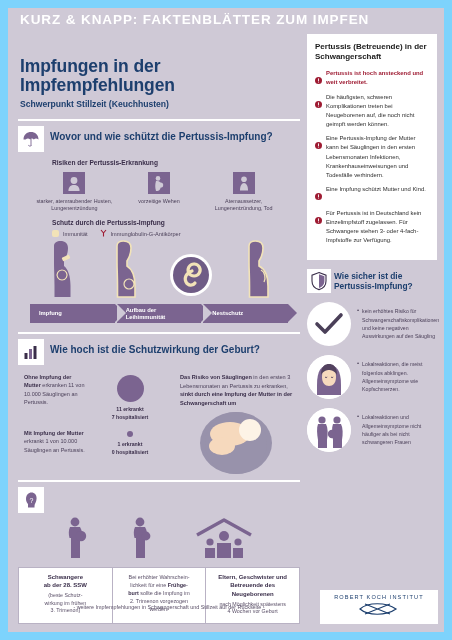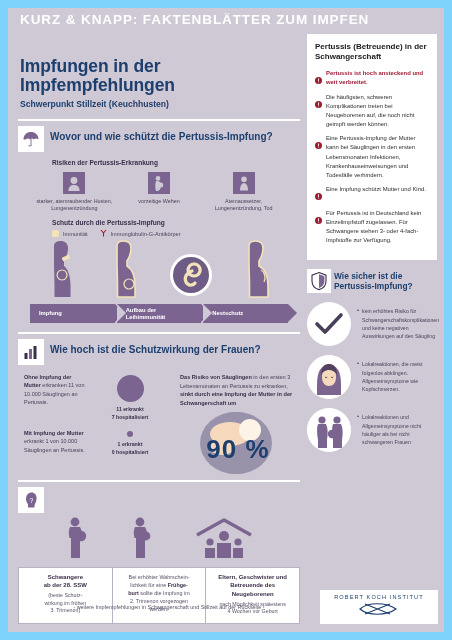--- a/index.html
+++ b/index.html
@@ -363,21 +363,21 @@
 
           <div class="sec">
             <div class="sec-head">
               <div class="sec-icon">
                 <svg width="20" height="20" viewBox="0 0 20 20">
                   <rect x="3.5" y="11" width="3" height="6" fill="#3a2e4a"></rect>
                   <rect x="8" y="7" width="3" height="10" fill="#7b6490"></rect>
                   <rect x="12.5" y="4" width="3" height="13" fill="#3a2e4a"></rect>
                 </svg>
               </div>
-              <div class="sec-title">Wie hoch ist die Schutzwirkung der Frauen?</div>
+              <div class="sec-title">Wie hoch ist die Schutzwirkung der Geburt?</div>
             </div>
 
             <div class="eff-wrap">
               <div class="eff-left">
                 <div class="eff-block">
                   <div class="eff-text">
                     <b>Ohne Impfung der Mutter</b>
                     <span>erkranken 11 von 10.000 Säuglingen an Pertussis.</span>
                   </div>
                   <div class="eff-vis">
@@ -409,21 +409,20 @@
                 </div>
                 <div class="big-pct">
                   <div class="pct-circle">
                     <svg width="72" height="62" viewBox="0 0 72 62" style="display:block">
                       <circle cx="36" cy="31" r="31" fill="#9892ab"></circle>
                       <ellipse cx="30" cy="22" rx="20" ry="12" fill="#f6d9bd"></ellipse>
                       <circle cx="50" cy="18" r="11" fill="#fdf3e6"></circle>
                       <ellipse cx="22" cy="34" rx="13" ry="9" fill="#f6d9bd"></ellipse>
                     </svg>
                   </div>
-                  <div class="pct-num">90 %</div>
                 </div>
               </div>
             </div>
           </div>
 
           <div class="sec">
             <div class="sec-head">
               <div class="sec-icon">
                 <svg width="20" height="20" viewBox="0 0 20 20">
                   <path d="M5 9 C5 4.8 7.6 2.5 10.5 2.5 C13.6 2.5 15.6 4.8 15.6 8.2 C15.6 12 13.5 13.5 13.5 16 L13.5 17.5 L7 17.5 L7 14 C5.8 12.8 5 11 5 9 Z" fill="#7b6490"></path>

